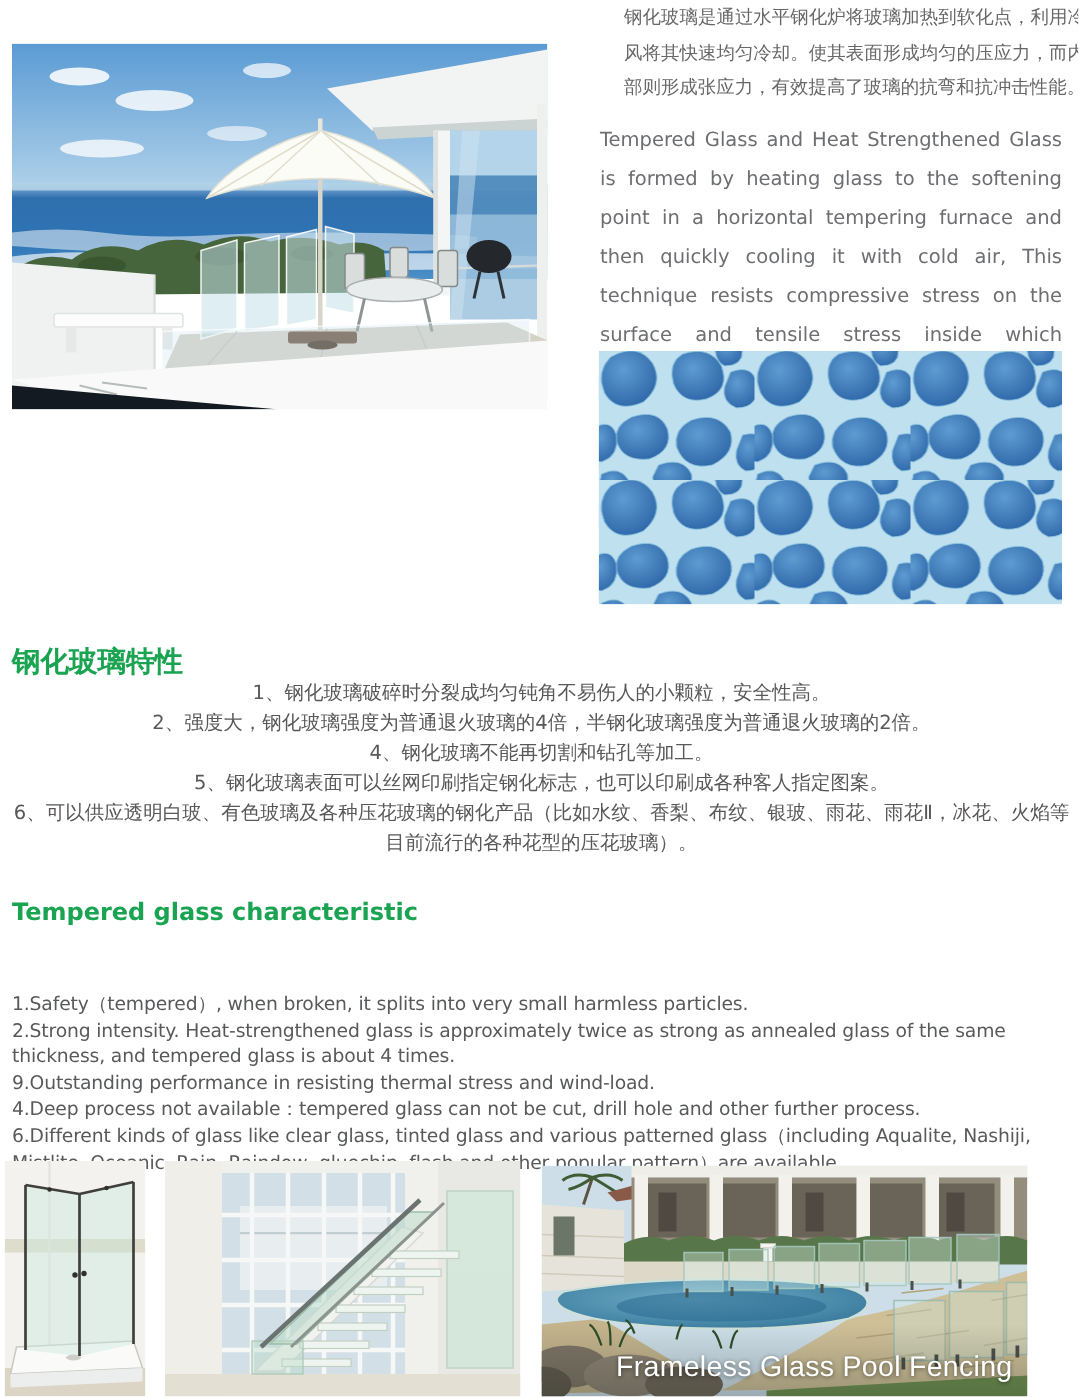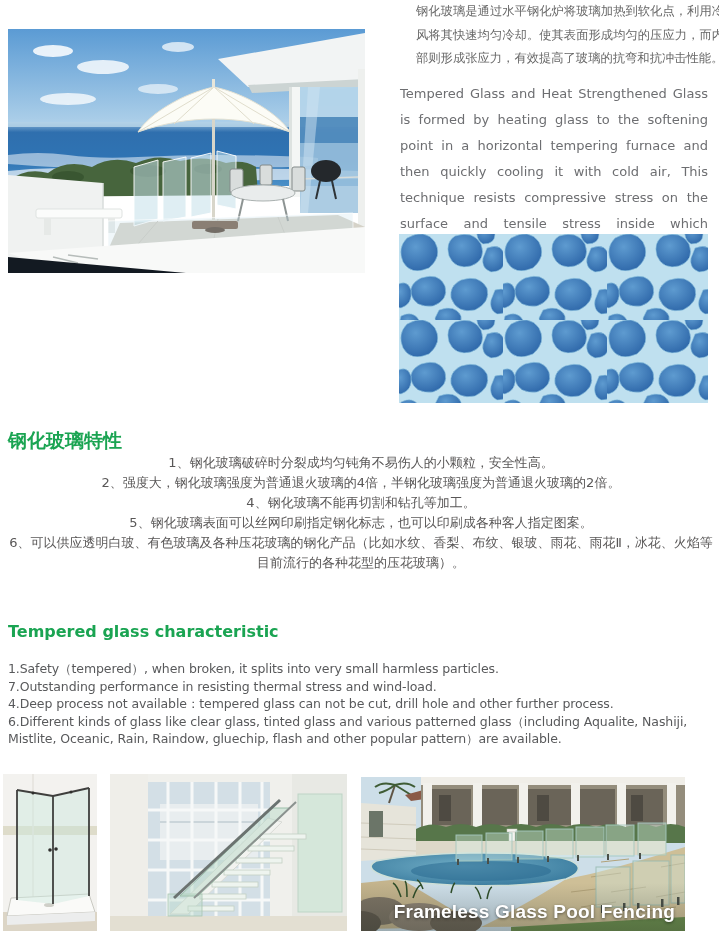--- a/index.html
+++ b/index.html
@@ -11,27 +11,27 @@
   .photo-pattern{left:399px;top:234px;width:309px;height:169px;}
   .photo-shower{left:3px;top:774px;width:94px;height:157px;}
   .photo-stairs{left:110px;top:774px;width:237px;height:157px;}
   .photo-pool{left:361px;top:777px;width:324px;height:154px;}
   .intro-zh{position:absolute;left:400px;top:0;width:308px;font-size:12.3px;line-height:23.5px;
             color:#676767;text-align:justify;margin-left:16px;}
   .intro-en{position:absolute;left:400px;top:81px;width:308px;font-size:13px;line-height:26px;
             color:var(--intro-gray,#6d6e71);text-align:justify;}
   .sec-heading{position:absolute;margin:0;font-weight:bold;color:var(--accent-green,#1aa452);}
   .zh-heading{left:8px;top:428px;font-size:19px;}
-  .en-heading{left:8px;top:598px;font-size:16px;margin-top:24px;}
+  .en-heading{left:8px;top:598px;font-size:16px;}
   .zh-list{position:absolute;left:8px;top:453px;width:706px;font-size:13px;line-height:20px;
            color:var(--body-gray,#595757);text-align:center;}
   .en-list{position:absolute;left:8px;top:660px;width:711px;font-size:12.5px;line-height:17.6px;
            letter-spacing:-0.1px;color:#58595b;}
   .pool-caption{position:absolute;right:10px;bottom:8px;color:var(--caption-white,#ffffff);
-           font-weight:bold;font-size:19px;font-family:"Liberation Sans","DejaVu Sans",sans-serif;
+           font-weight:normal;font-size:19px;font-family:"Liberation Sans","DejaVu Sans",sans-serif;
            text-shadow:0 1px 3px rgba(0,0,0,.5);letter-spacing:.2px;white-space:nowrap;}
   .caption-shade{position:absolute;left:0;right:0;bottom:0;height:48px;
            background:linear-gradient(to bottom,rgba(0,0,0,0),rgba(30,40,35,.28));}
 </style>
 </head>
 <body>
 
 <div class="page">
 
   <div class="photo photo-balcony">
@@ -170,21 +170,22 @@
     <div>1、钢化玻璃破碎时分裂成均匀钝角不易伤人的小颗粒，安全性高。</div>
     <div>2、强度大，钢化玻璃强度为普通退火玻璃的4倍，半钢化玻璃强度为普通退火玻璃的2倍。</div>
     <div>4、钢化玻璃不能再切割和钻孔等加工。</div>
     <div>5、钢化玻璃表面可以丝网印刷指定钢化标志，也可以印刷成各种客人指定图案。</div>
     <div>6、可以供应透明白玻、有色玻璃及各种压花玻璃的钢化产品（比如水纹、香梨、布纹、银玻、雨花、雨花Ⅱ，冰花、火焰等目前流行的各种花型的压花玻璃）。</div>
   </div>
 
   <h2 class="sec-heading en-heading">Tempered glass characteristic</h2>
   <div class="en-list">
     <div>1.Safety（tempered）, when broken, it splits into very small harmless particles.</div>
-    <div>7.Outstanding performance in resisting thermal stress and wind-load.</div>
+    <div>2.Strong intensity. Heat-strengthened glass is approximately twice as strong as annealed glass of the same thickness, and tempered glass is about 4 times.</div>
+    <div>9.Outstanding performance in resisting thermal stress and wind-load.</div>
     <div>4.Deep process not available：tempered glass can not be cut, drill hole and other further process.</div>
     <div>6.Different kinds of glass like clear glass, tinted glass and various patterned glass（including Aqualite, Nashiji, Mistlite, Oceanic, Rain, Raindow, gluechip, flash and other popular pattern）are available.</div>
   </div>
 
   <div class="photo photo-shower">
     <svg viewBox="0 0 94 157" preserveAspectRatio="none">
       <rect width="94" height="157" fill="#f3f2ef"></rect>
       <rect x="0" y="52" width="94" height="9" fill="#d8d6c0" opacity=".8"></rect>
       <line x1="30" y1="0" x2="30" y2="130" stroke="#e4e2dd" stroke-width="1.5"></line>
       <rect x="0" y="138" width="94" height="19" fill="#dcd5c6"></rect>

